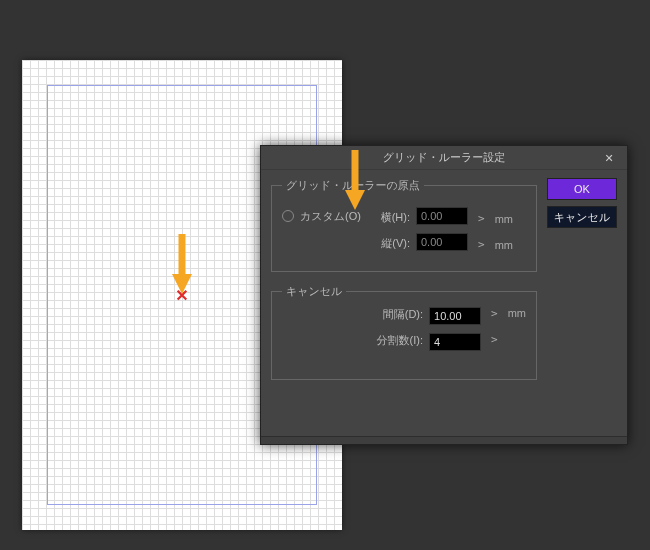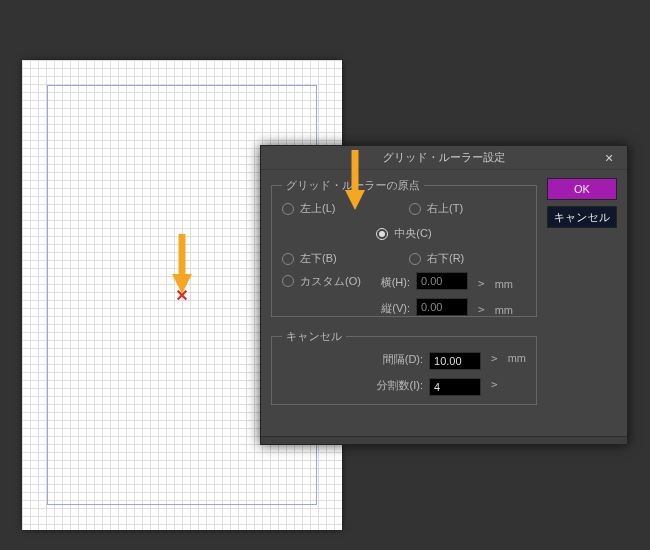--- a/index.html
+++ b/index.html
@@ -84,25 +84,25 @@
   }
   .left-col { flex: 1; }
   .right-col { width: 70px; display: flex; flex-direction: column; gap: 6px; }
   .btn {
     height: 22px;
     border: 1px solid #222;
     display: flex; align-items: center; justify-content: center;
     cursor: pointer;
     color: #eaeaea;
   }
-  .btn-ok { background: #a21caf; }
+  .btn-ok { background: #6d28d9; }
   .btn-cancel { background: #0f172a; }
   fieldset {
     border: 1px solid #666666;
-    padding: 8px 10px 0 10px;
+    padding: 8px 10px 20px 10px;
     margin-bottom: 12px;
     color: #bbbbbb;
   }
   legend { padding: 0 4px; color: #bbbbbb; }
   .origin-grid {
     display: grid;
     grid-template-columns: 1fr 1fr;
     grid-template-rows: auto auto auto;
     row-gap: 10px;
     column-gap: 10px;
@@ -167,44 +167,20 @@
 <div class="dialog">
   <div class="titlebar">
     <span class="title">グリッド・ルーラー設定</span>
     <span class="close">✕</span>
   </div>
   <div class="dialog-body">
     <div class="left-col">
 
       <fieldset>
         <legend>グリッド・ルーラーの原点</legend>
-        <div class="origin-grid">
-          <div class="radio">
-            <span class="radio-circle"></span>
-            <span>左上(L)</span>
-          </div>
-          <div class="radio">
-            <span class="radio-circle"></span>
-            <span>右上(T)</span>
-          </div>
-          <div class="center-row">
-            <div class="radio">
-              <span class="radio-circle selected"></span>
-              <span>中央(C)</span>
-            </div>
-          </div>
-          <div class="radio">
-            <span class="radio-circle"></span>
-            <span>左下(B)</span>
-          </div>
-          <div class="radio">
-            <span class="radio-circle"></span>
-            <span>右下(R)</span>
-          </div>
-        </div>
         <div class="custom-row">
           <div class="radio">
             <span class="radio-circle"></span>
             <span>カスタム(O)</span>
           </div>
           <div class="hv-row">
             <span class="hv-label">横(H):</span>
             <input class="num-input" disabled="" value="0.00" style="">
             <span class="chevron">&gt;</span>
             <span class="unit">mm</span>

